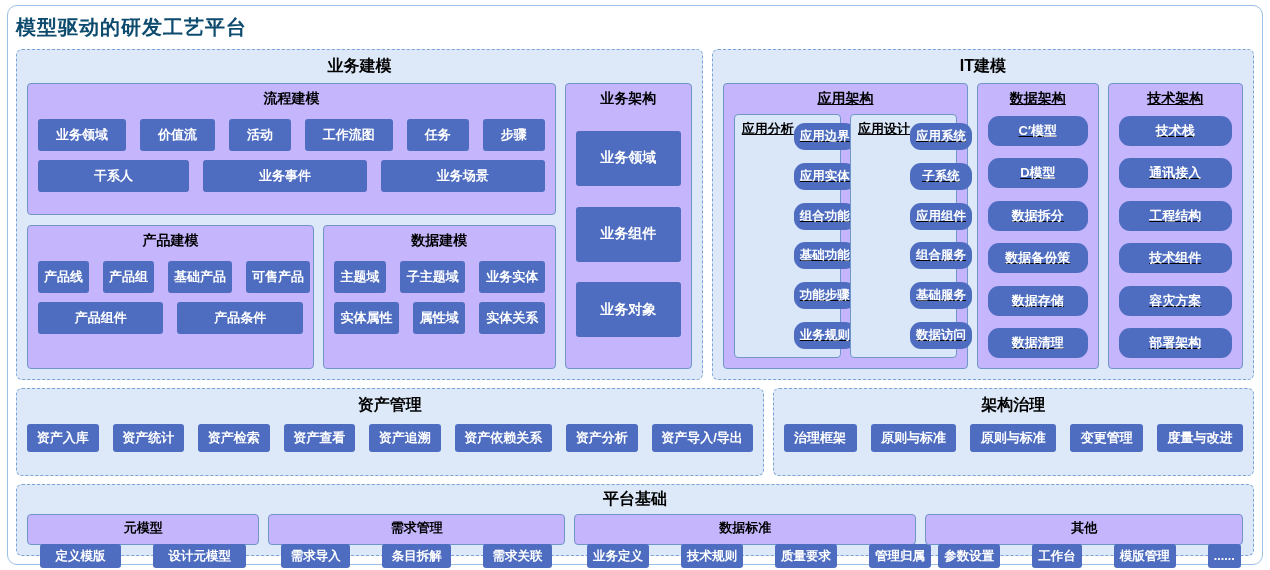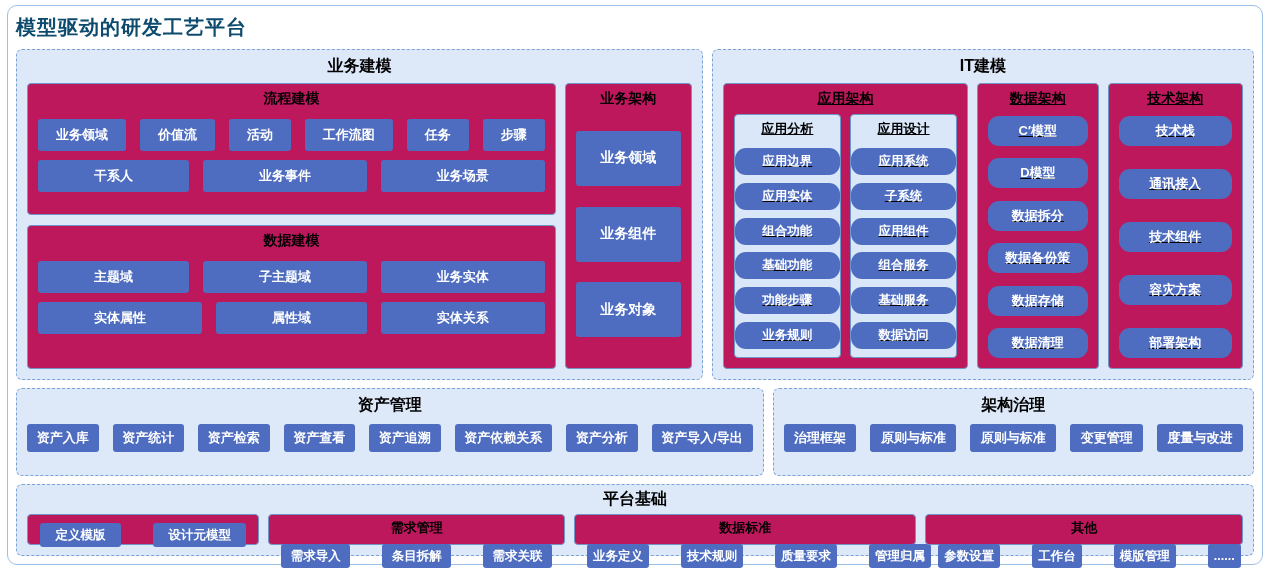--- a/index.html
+++ b/index.html
@@ -14,26 +14,26 @@
   .row { display:flex; gap:9px; min-height:0; }
   .top-row { flex:1; }
   .mid-row { height:88px; }
   .bottom-row { height:72px; }
 
   .section { background:#dde9f8; border:1px dashed #7ba3d4; border-radius:6px;
     padding:2px 10px 10px; display:flex; flex-direction:column; min-width:0; }
   .section-title { text-align:center; font-weight:bold; font-size:16px; color:#000;
     padding:4px 0 6px; flex:none; }
 
-  .panel { background:#be185d; border:1px solid #6e96c8; border-radius:4px;
+  .panel { background:#c4b5fd; border:1px solid #6e96c8; border-radius:4px;
     padding:2px 10px 10px; display:flex; flex-direction:column; min-width:0; }
   .panel-title { text-align:center; font-weight:bold; font-size:14px; color:#000;
     padding:4px 0 2px; flex:none; }
   .subpanel { background:#d9e7f8; border:1px solid #6e96c8; border-radius:4px;
-    padding:2px 0 8px; display:flex; flex-direction:column; flex:1; min-width:0; }
+    padding:2px 7px 8px; display:flex; flex-direction:row; flex:1; min-width:0; }
   .subpanel-title { text-align:center; font-weight:bold; font-size:13px; color:#000;
     padding:3px 0 4px; flex:none; }
 
   .blk { background:#4e6dc0; color:#fff; font-weight:bold; font-size:13px;
     border-radius:3px; display:flex; align-items:center; justify-content:center;
     white-space:nowrap; padding:0 6px; }
   .btn-row { display:flex; gap:14px; margin-top:9px; }
   .btn-row .blk { flex:1 1 auto; height:32px; }
 
   .btn-col { display:flex; flex-direction:column; justify-content:space-between;
@@ -89,20 +89,33 @@
                   <div class="blk">步骤</div>
                 </div>
               <div class="btn-row">
                   <div class="blk">干系人</div>
                   <div class="blk">业务事件</div>
                   <div class="blk">业务场景</div>
                 </div>
             </div>
 
             <div class="bm-left-bottom">
+              <div class="panel" style="flex:289;">
+                <div class="panel-title">产品建模</div>
+                <div class="btn-row">
+                    <div class="blk">产品线</div>
+                    <div class="blk">产品组</div>
+                    <div class="blk">基础产品</div>
+                    <div class="blk">可售产品</div>
+                  </div>
+                <div class="btn-row">
+                    <div class="blk">产品组件</div>
+                    <div class="blk">产品条件</div>
+                  </div>
+              </div>
               <div class="panel" style="flex:230;">
                 <div class="panel-title">数据建模</div>
                 <div class="btn-row">
                     <div class="blk">主题域</div>
                     <div class="blk">子主题域</div>
                     <div class="blk">业务实体</div>
                   </div>
                 <div class="btn-row">
                     <div class="blk">实体属性</div>
                     <div class="blk">属性域</div>
@@ -166,20 +179,21 @@
                 <div class="blk">数据存储</div>
                 <div class="blk">数据清理</div>
               </div>
           </div>
 
           <div class="panel" style="flex:128;">
             <div class="panel-title">技术架构</div>
             <div class="btn-col">
                 <div class="blk">技术栈</div>
                 <div class="blk">通讯接入</div>
+                <div class="blk">工程结构</div>
                 <div class="blk">技术组件</div>
                 <div class="blk">容灾方案</div>
                 <div class="blk">部署架构</div>
               </div>
           </div>
 
         </div>
       </section>
     </div>
 
@@ -192,36 +206,37 @@
             <div class="blk">资产检索</div>
             <div class="blk">资产查看</div>
             <div class="blk">资产追溯</div>
             <div class="blk">资产依赖关系</div>
             <div class="blk">资产分析</div>
             <div class="blk">资产导入/导出</div>
           </div>
       </section>
       <section class="section" style="flex:478;">
         <div class="section-title">架构治理</div>
-        <div class="btn-row" style="margin-top:2px;">
+        <div class="btn-row" style="margin-top:2px;justify-content:flex-end;">
             <div class="blk">治理框架</div>
             <div class="blk">原则与标准</div>
             <div class="blk">原则与标准</div>
             <div class="blk">变更管理</div>
             <div class="blk">度量与改进</div>
           </div>
       </section>
     </div>
 
     <div class="row bottom-row">
       <section class="section" style="flex:1;">
         <div class="section-title" style="padding:2px 0 4px;">平台基础</div>
         <div class="pf-row">
 
           <div class="panel pf-panel" style="flex:225;">
+            <div class="panel-title">元模型</div>
             <div class="btn-row">
                 <div class="blk">定义模版</div>
                 <div class="blk">设计元模型</div>
               </div>
           </div>
 
           <div class="panel pf-panel" style="flex:295;">
             <div class="panel-title">需求管理</div>
             <div class="btn-row">
                 <div class="blk">需求导入</div>

